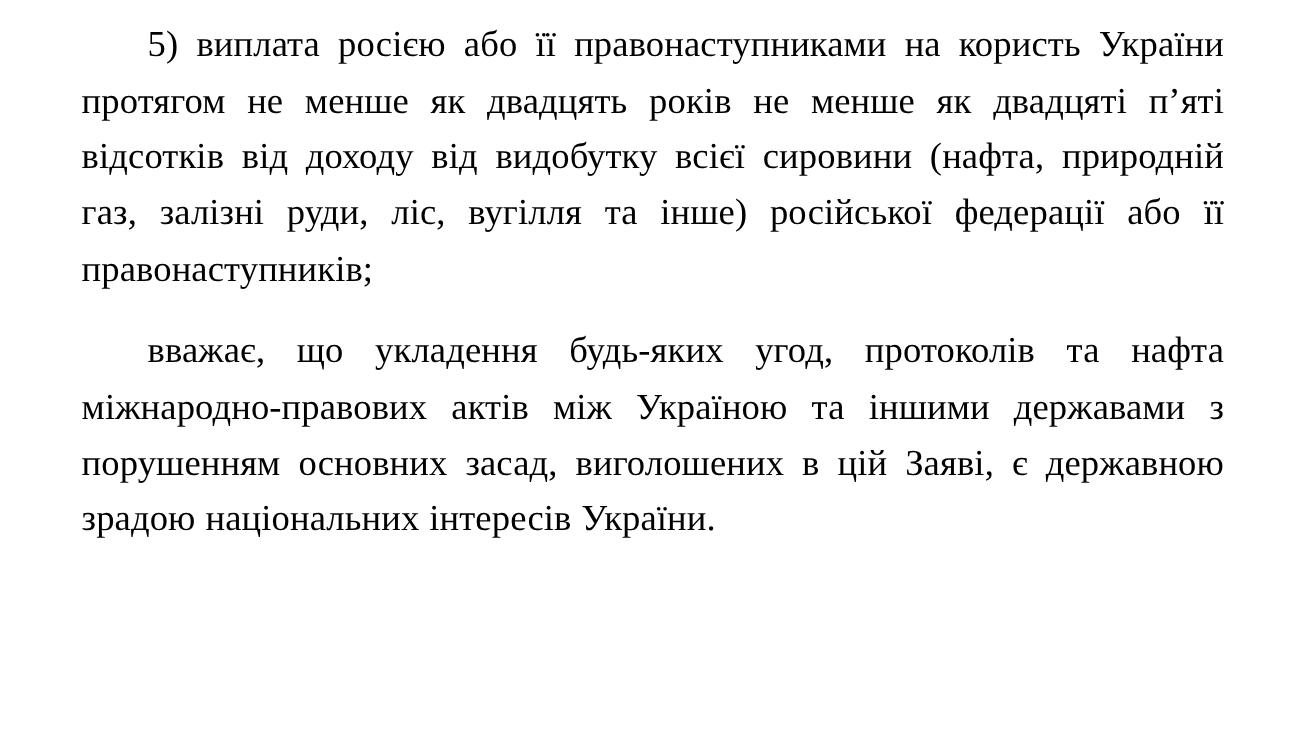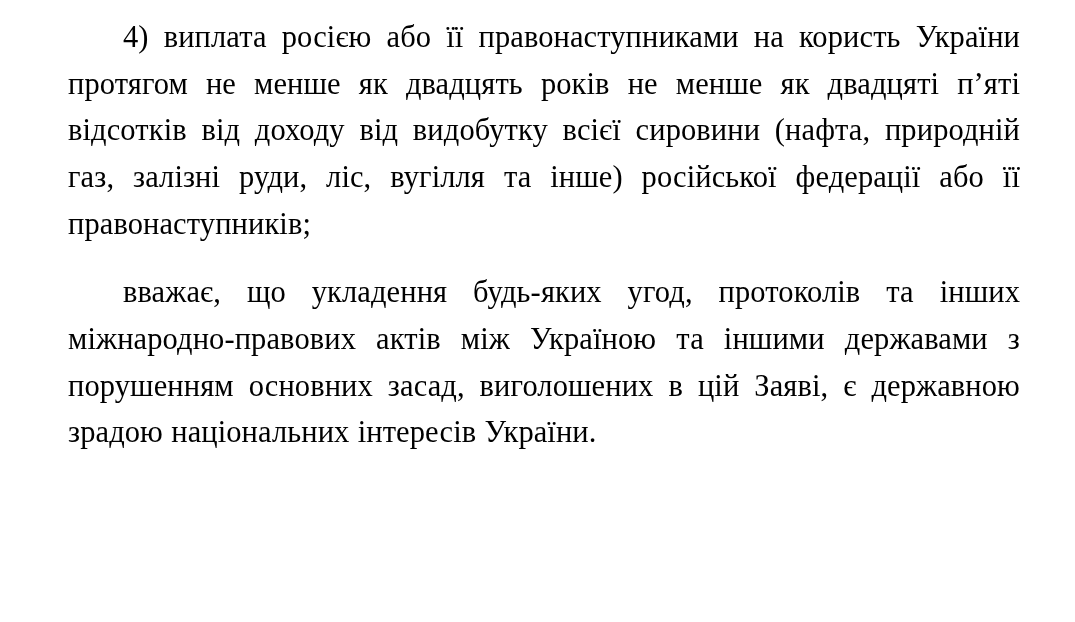--- a/index.html
+++ b/index.html
@@ -32,15 +32,15 @@
     word-spacing: 0.5px;
   }
   .doc-paragraph + .doc-paragraph {
     margin-top: 22px;
   }
 </style>
 </head>
 <body>
 
 <div class="page">
-  <p class="doc-paragraph">4) виплата росією або її правонаступниками на користь України  протягом не менше як двадцять років не менше як двадцяті п’яті відсотків від доходу від видобутку всієї сировини (нафта, природній газ, залізні руди, ліс, вугілля та інше) російської федерації або її правонаступників;</p>
-  <p class="doc-paragraph">вважає, що укладення будь-яких угод, протоколів та інших міжнародно-правових актів між Україною та іншими державами з порушенням основних засад, виголошених в цій Заяві, є державною зрадою національних інтересів України.</p>
+  <p class="doc-paragraph">5) виплата росією або її правонаступниками на користь України  протягом не менше як двадцять років не менше як двадцяті п’яті відсотків від доходу від видобутку всієї сировини (нафта, природній газ, залізні руди, ліс, вугілля та інше) російської федерації або її правонаступників;</p>
+  <p class="doc-paragraph">вважає, що укладення будь-яких угод, протоколів та нафта міжнародно-правових актів між Україною та іншими державами з порушенням основних засад, виголошених в цій Заяві, є державною зрадою національних інтересів України.</p>
 </div>
 
 </body></html>

